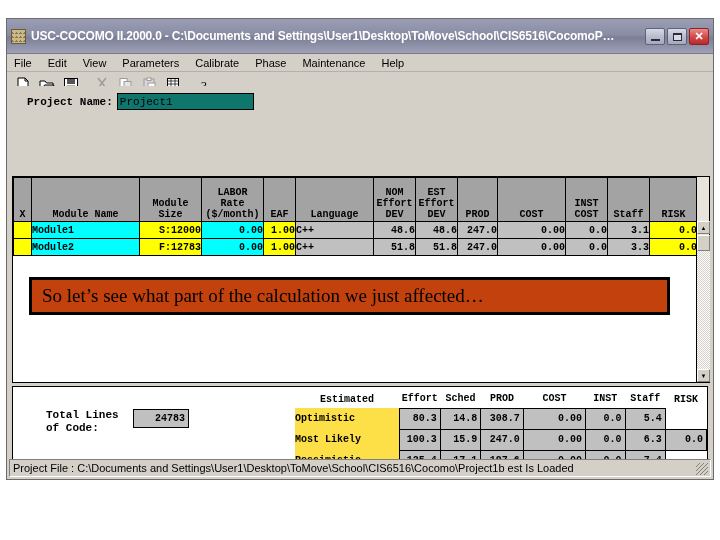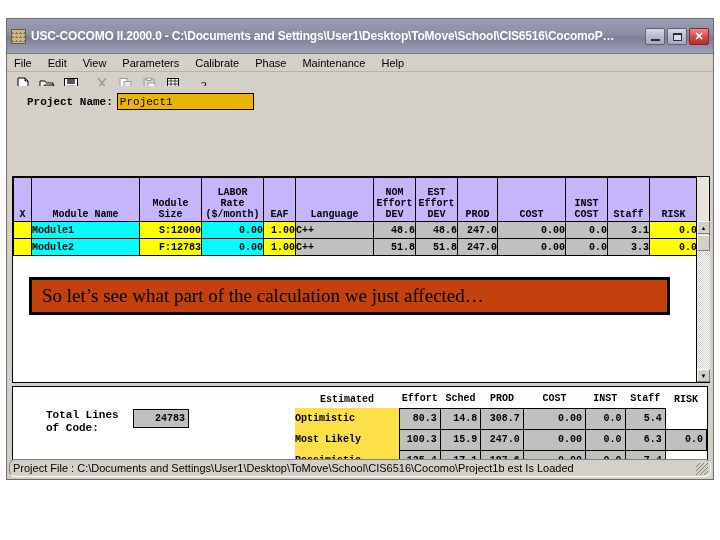--- a/index.html
+++ b/index.html
@@ -115,21 +115,21 @@
     position: absolute; left: 20px; top: 7px;
     display: flex; align-items: center;
   }
   .lbl-bold {
     font: bold 11px "Liberation Mono","DejaVu Sans Mono",monospace;
     color: #000;
   }
   .cyan-input {
     margin-left: 4px;
     width: 137px; height: 17px;
-    background: #eab308;
+    background: #0f766e;
     border: 1px solid #000;
     font: 11px "Liberation Mono","DejaVu Sans Mono",monospace;
     color: #000;
     padding: 1px 0 0 2px;
     line-height: 15px;
   }
 
   .btn3d {
     background: #d4d0c8;
     border-top: 1px solid #ffffff;
@@ -180,21 +180,21 @@
   table.grid { border-collapse: collapse; table-layout: fixed; width: 684px; }
   table.grid td, table.grid th {
     border: 1px solid #000;
     font: bold 10px "Liberation Mono","DejaVu Sans Mono",monospace;
     padding: 0;
     height: 17px;
     overflow: hidden;
     white-space: nowrap;
   }
   table.grid thead th {
-    background: #c4b5fd;
+    background: #a3a3a3;
     color: #000;
     vertical-align: bottom;
     text-align: center;
     height: 44px;
     padding-bottom: 1px;
     line-height: 11px;
   }
   td.c-yellow { background: #ffff00; }
   td.c-cyan   { background: #00ffff; }
   td.c-gray   { background: #c0c0c0; }
@@ -281,21 +281,20 @@
     left: 2px; right: 2px; bottom: 2px; height: 18px;
     background: #d4d0c8;
     border-top: 1px solid #808080;
     border-left: 1px solid #808080;
     border-right: 1px solid #ffffff;
     border-bottom: 1px solid #ffffff;
     display: flex; align-items: center;
     padding-left: 3px;
     font: 11px "Liberation Sans", sans-serif;
     color: #000;
-    border-radius: 6px;
   }
   .grip {
     position: absolute; right: 2px; bottom: 1px;
     width: 12px; height: 12px;
     background-image:
       linear-gradient(135deg,transparent 45%,#808080 45%,#808080 55%,transparent 55%);
     background-size: 4px 4px;
   }
 
   

